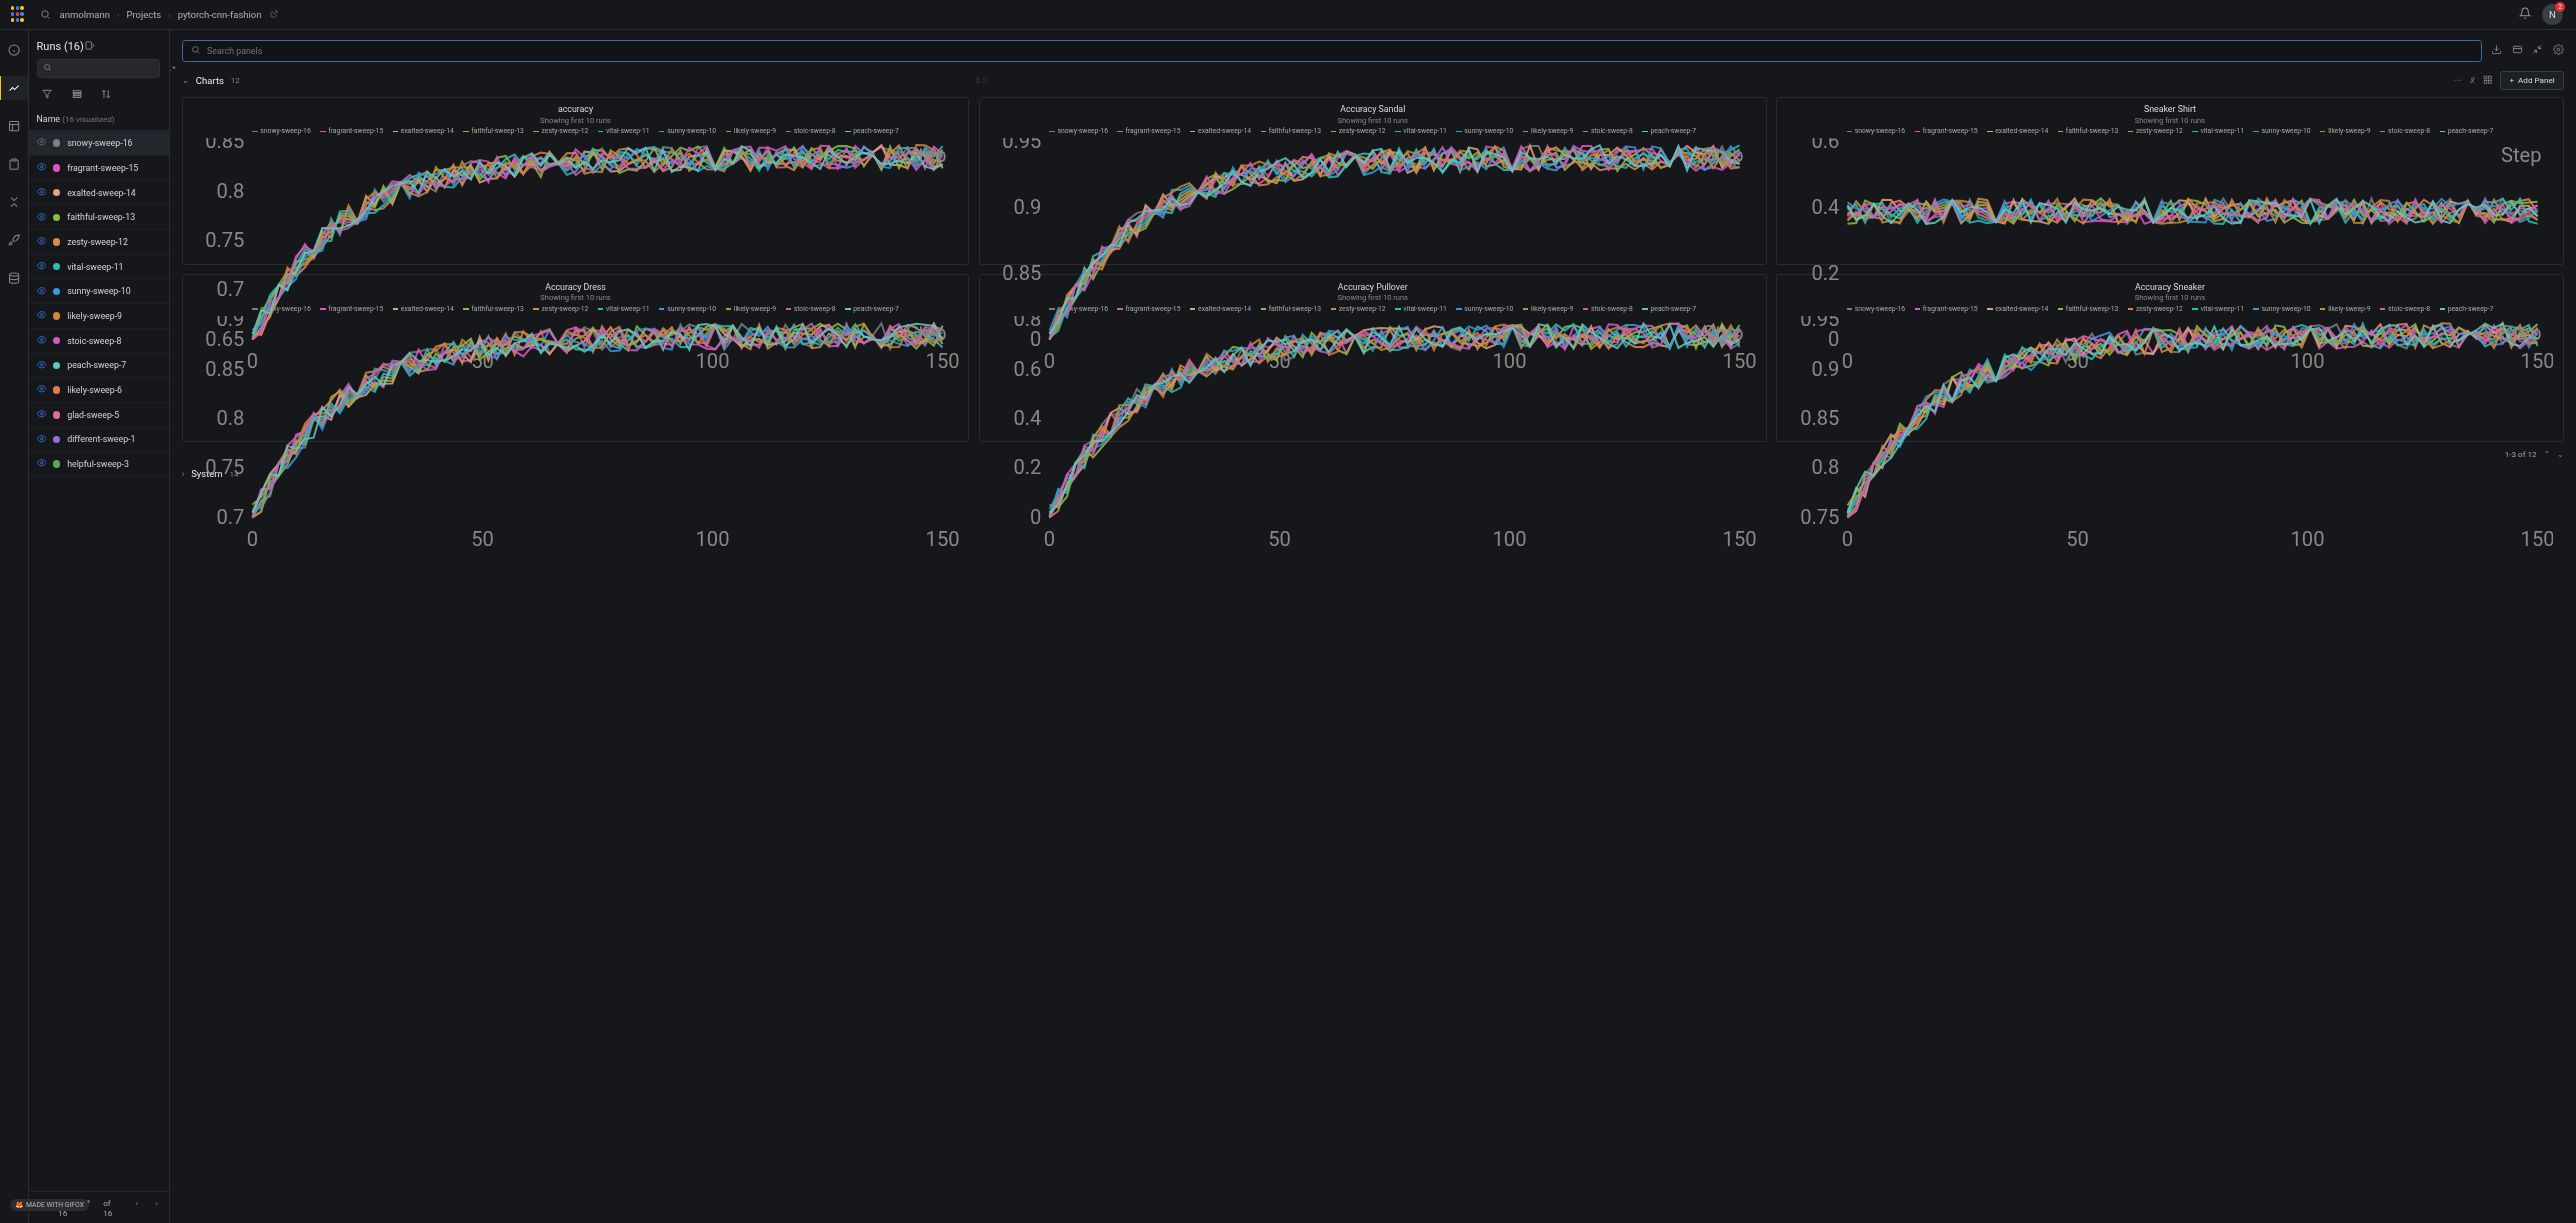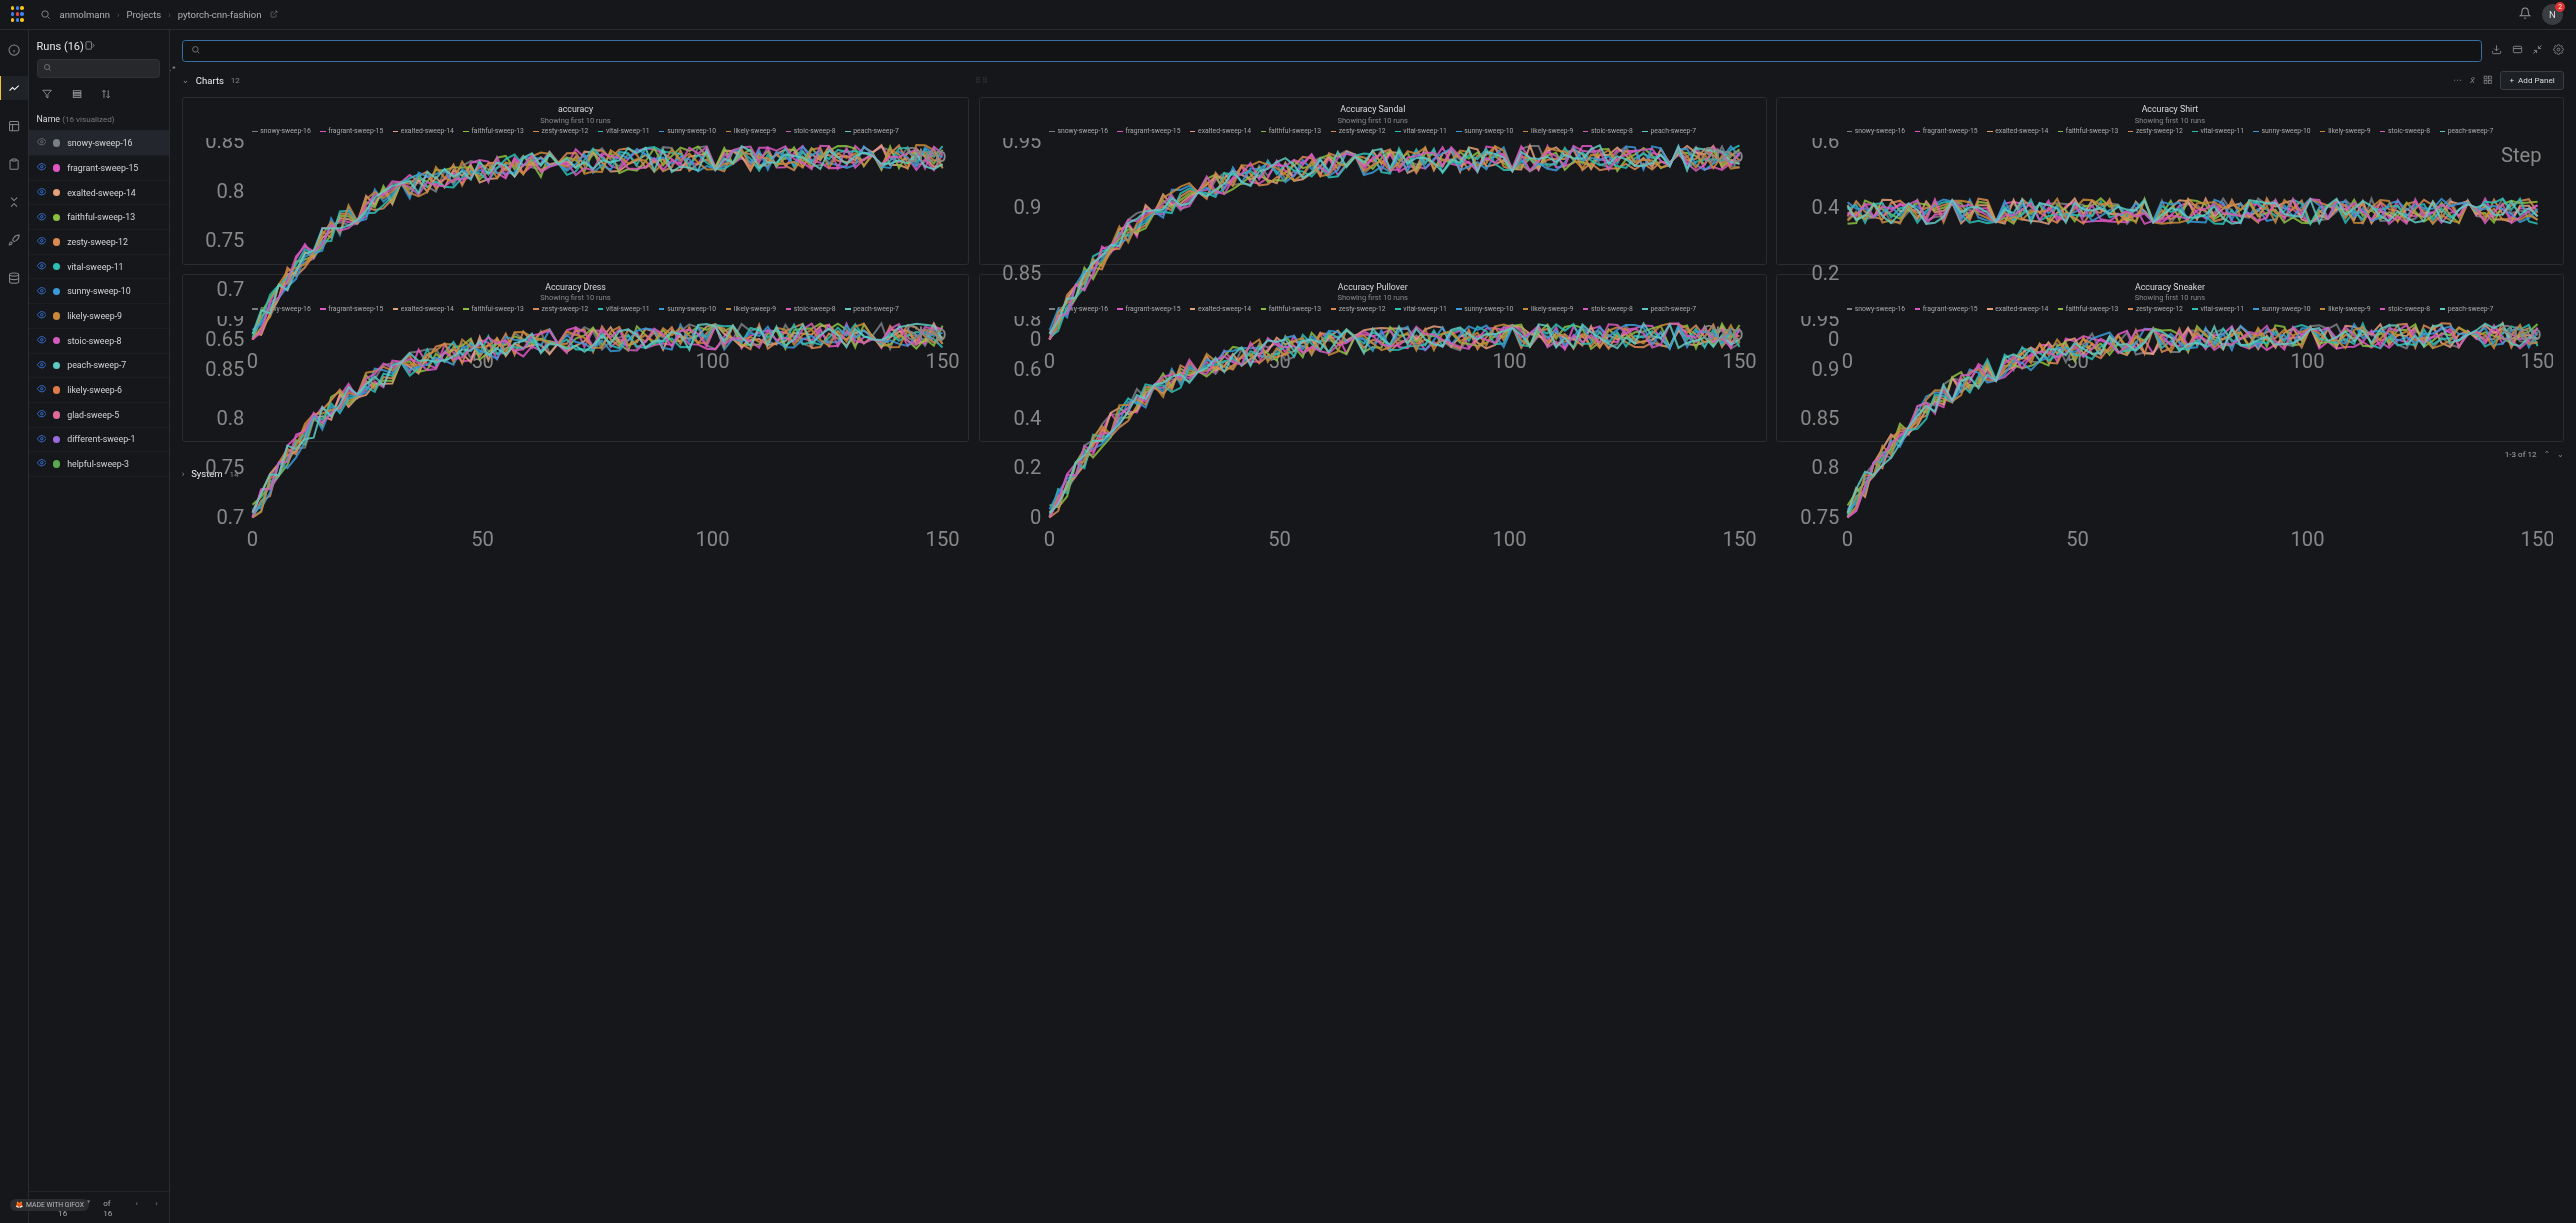--- a/index.html
+++ b/index.html
@@ -417,20 +417,21 @@
 
   <div class="content">
     <div class="panel-search-row">
       <div class="panel-search">
         <span style="color:#888;">
           <svg width="9.5" height="9.5" viewBox="0 0 24 24" fill="none" stroke="currentColor" stroke-width="2">
               <circle cx="11" cy="11" r="7"></circle>
               <line x1="21" y1="21" x2="16.65" y2="16.65"></line>
             </svg>
         </span>
+        <input type="text" placeholder="Search panels" style="">
       </div>
       <div class="panel-search-tools">
         <span><svg width="11" height="11" viewBox="0 0 24 24" fill="none" stroke="currentColor" stroke-width="2">
               <path d="M21 15v4a2 2 0 0 1-2 2H5a2 2 0 0 1-2-2v-4"></path>
               <polyline points="7 10 12 15 17 10"></polyline>
               <line x1="12" y1="15" x2="12" y2="3"></line>
             </svg></span>
         <span><svg width="11" height="11" viewBox="0 0 24 24" fill="none" stroke="currentColor" stroke-width="2">
               <rect x="3" y="5" width="18" height="14" rx="2"></rect>
               <line x1="3" y1="10" x2="21" y2="10"></line>
@@ -543,21 +544,21 @@
               <text x="26" y="5" text-anchor="end" class="axis-label">0.95</text>
         <text x="30" y="113" text-anchor="middle" class="axis-label">0</text>
               <text x="144" y="113" text-anchor="middle" class="axis-label">50</text>
               <text x="258" y="113" text-anchor="middle" class="axis-label">100</text>
               <text x="372" y="113" text-anchor="middle" class="axis-label">150</text>
         <text x="374" y="12" text-anchor="end" class="step-label">Step</text>
       </svg>
     </div>
         </div>
         <div class="chart-panel">
-    <div class="chart-title">Accuracy Shirt</div>
+    <div class="chart-title">Sneaker Shirt</div>
     <div class="chart-subtitle">Showing first 10 runs</div>
     <div class="chart-legend">
             <span class="legend-item"><span class="legend-swatch" style="background:#7a7f85;"></span>snowy-sweep-16</span>
             <span class="legend-item"><span class="legend-swatch" style="background:#e056c4;"></span>fragrant-sweep-15</span>
             <span class="legend-item"><span class="legend-swatch" style="background:#e6a07a;"></span>exalted-sweep-14</span>
             <span class="legend-item"><span class="legend-swatch" style="background:#8bbf3f;"></span>faithful-sweep-13</span>
             <span class="legend-item"><span class="legend-swatch" style="background:#d98a52;"></span>zesty-sweep-12</span>
             <span class="legend-item"><span class="legend-swatch" style="background:#2cc0b5;"></span>vital-sweep-11</span>
             <span class="legend-item"><span class="legend-swatch" style="background:#3a99d8;"></span>sunny-sweep-10</span>
             <span class="legend-item"><span class="legend-swatch" style="background:#c9893a;"></span>likely-sweep-9</span>

